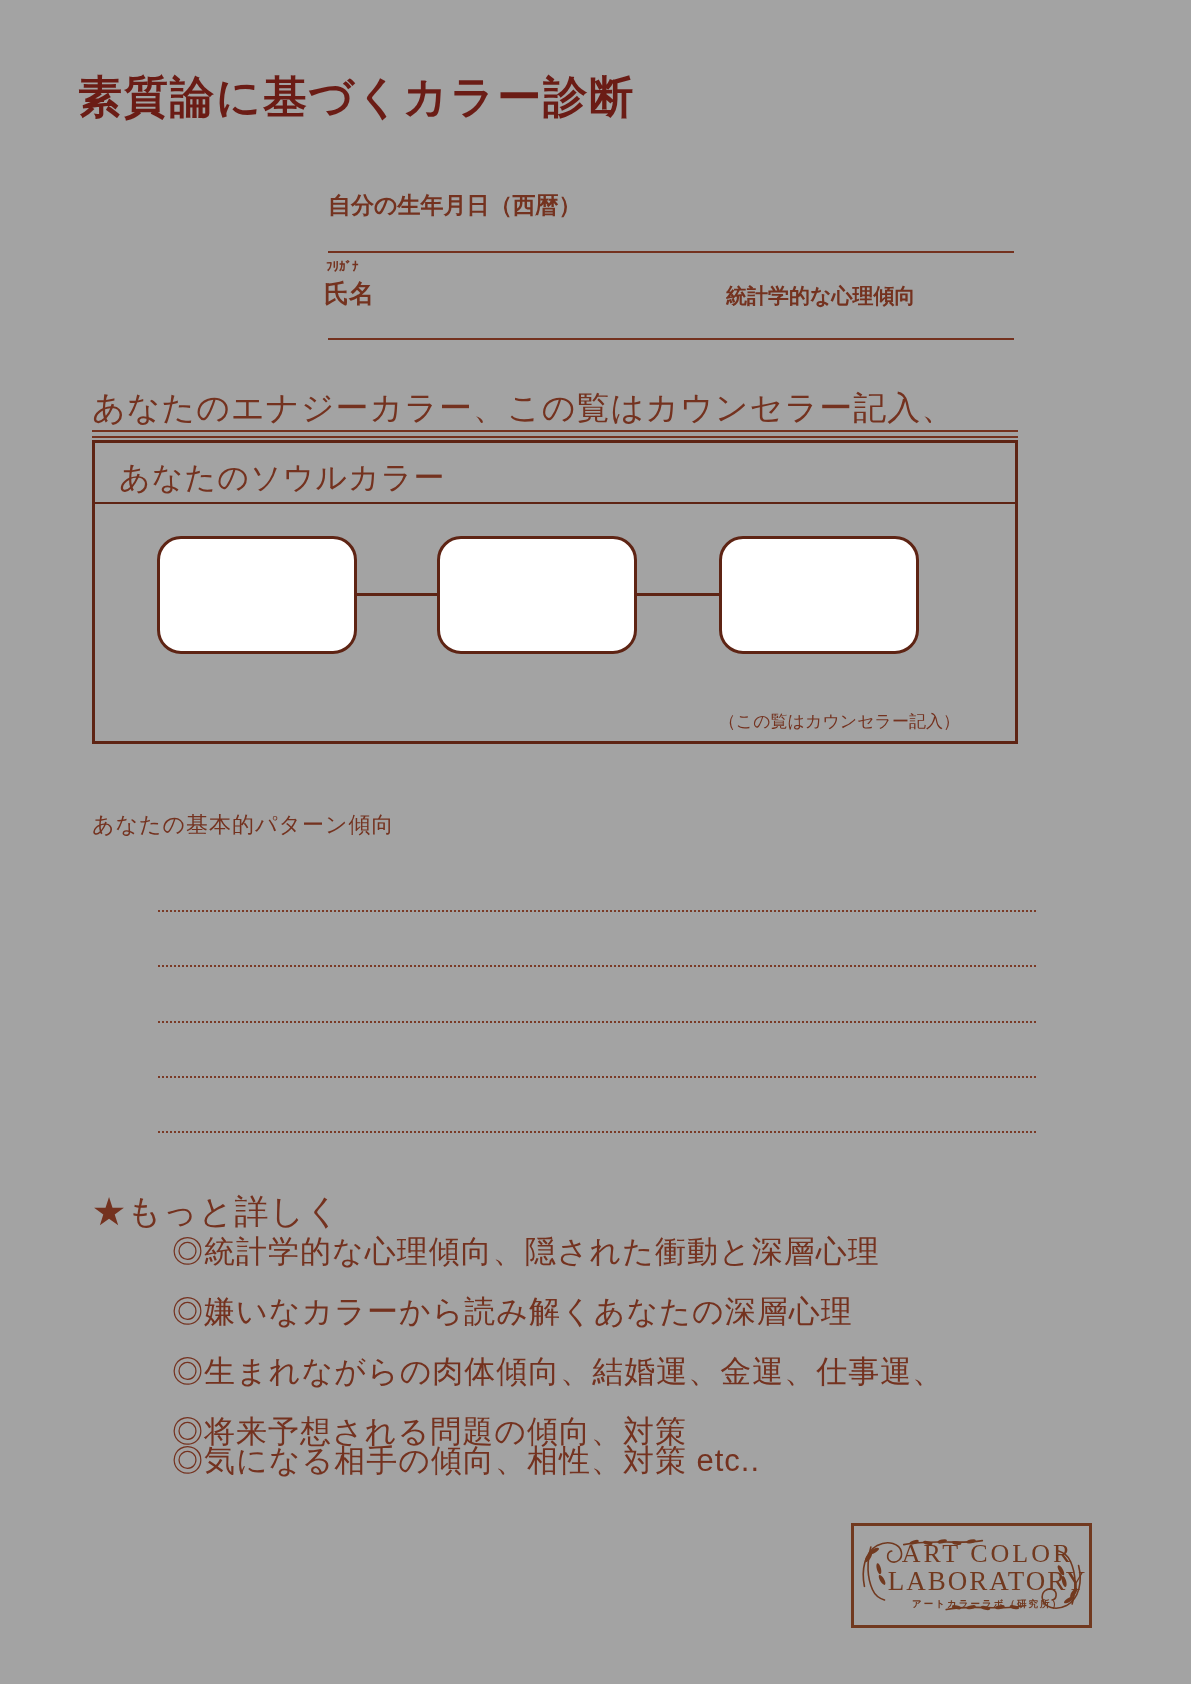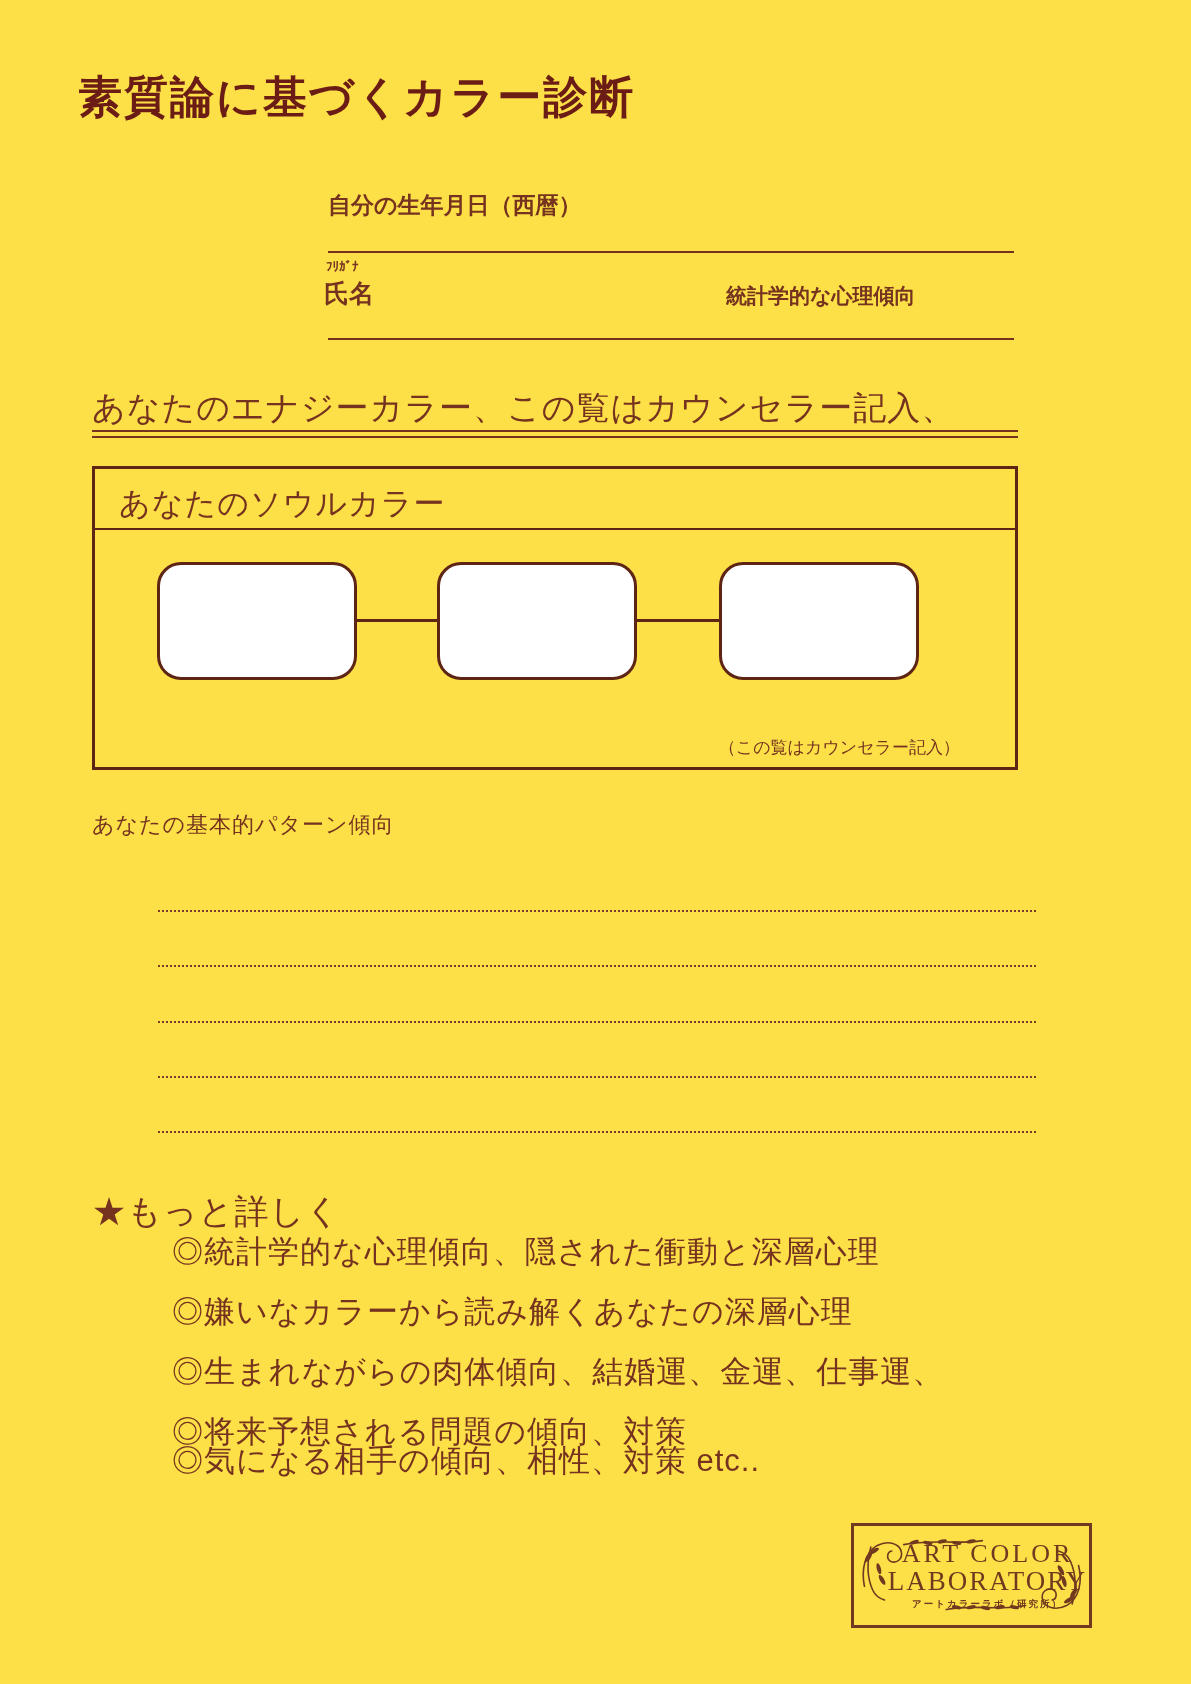--- a/index.html
+++ b/index.html
@@ -1,19 +1,19 @@
 <!DOCTYPE html>
 <html><head>
 <meta charset="utf-8">
 <style>
   html,body{margin:0;padding:0;background:#ffffff;}
   .page{
     position:relative;
     width:1191px;height:1684px;
-    background:#fde047;
+    background:#a3a3a3;
     font-family:"Liberation Sans",sans-serif;
     color:#74321F;
     overflow:hidden;
   }
   .title{
     position:absolute;left:78px;top:68px;margin:0;
     font-size:44px;font-weight:700;letter-spacing:2px;
     color:#6B1C15;
   }
   
@@ -25,21 +25,21 @@
   .email-label{position:absolute;left:726px;top:282px;font-size:21px;font-weight:600;}
   .rule-name{left:328px;top:338px;width:686px;}
   
   .section-heading{position:absolute;left:92px;top:386px;font-size:33px;letter-spacing:1px;}
   .double-rule{
     position:absolute;left:92px;top:430px;width:926px;height:4px;
     border-top:2px solid #74321F;border-bottom:2px solid #74321F;
   }
   
   .soul-box{
-    position:absolute;left:92px;top:466px;width:926px;height:304px;
+    position:absolute;left:92px;top:440px;width:926px;height:304px;
     border:3px solid #5E2414;box-sizing:border-box;
   }
   .soul-box-header{
     height:61px;box-sizing:border-box;
     border-bottom:2px solid #5E2414;
     font-size:31px;letter-spacing:1px;
     padding:14px 0 0 24px;
   }
   .soul-box-body{position:relative;height:235px;}
   .color-slot{

